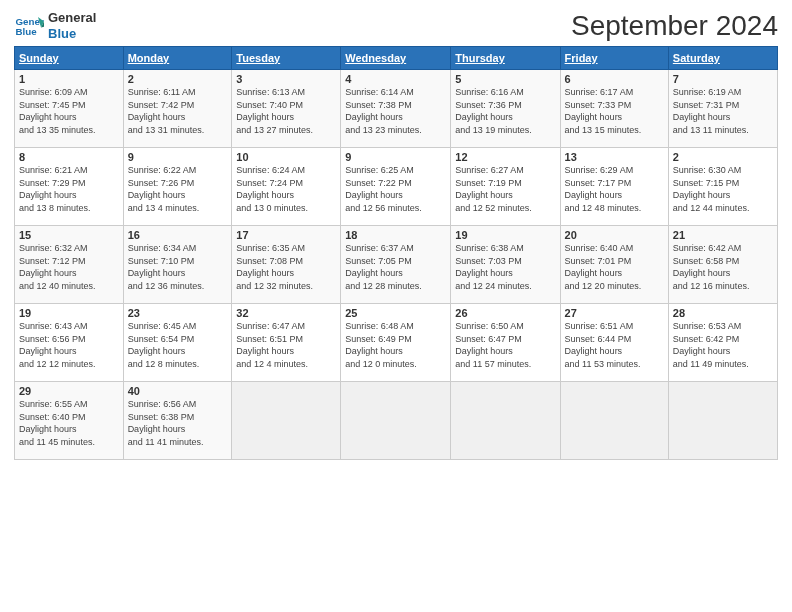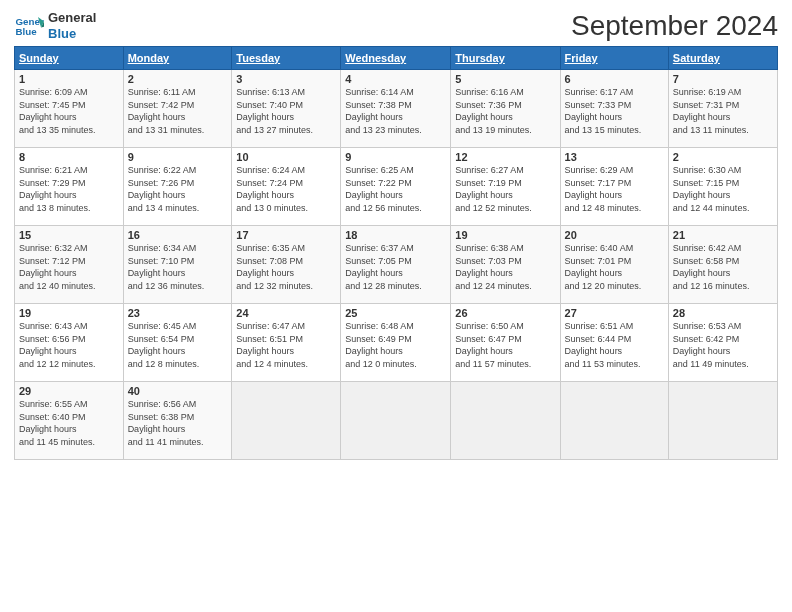--- a/index.html
+++ b/index.html
@@ -326,21 +326,21 @@
           <td>
             <span class="day-num">23</span>
 <div class="day-info">
   Sunrise: 6:45 AM<br>
   Sunset: 6:54 PM<br>
   Daylight hours<br>
   and 12 8 minutes.
 </div>
           </td>
           <td>
-            <span class="day-num">24</span>
+            <span class="day-num">32</span>
 <div class="day-info">
   Sunrise: 6:47 AM<br>
   Sunset: 6:51 PM<br>
   Daylight hours<br>
   and 12 4 minutes.
 </div>
           </td>
           <td>
             <span class="day-num">25</span>
 <div class="day-info">

